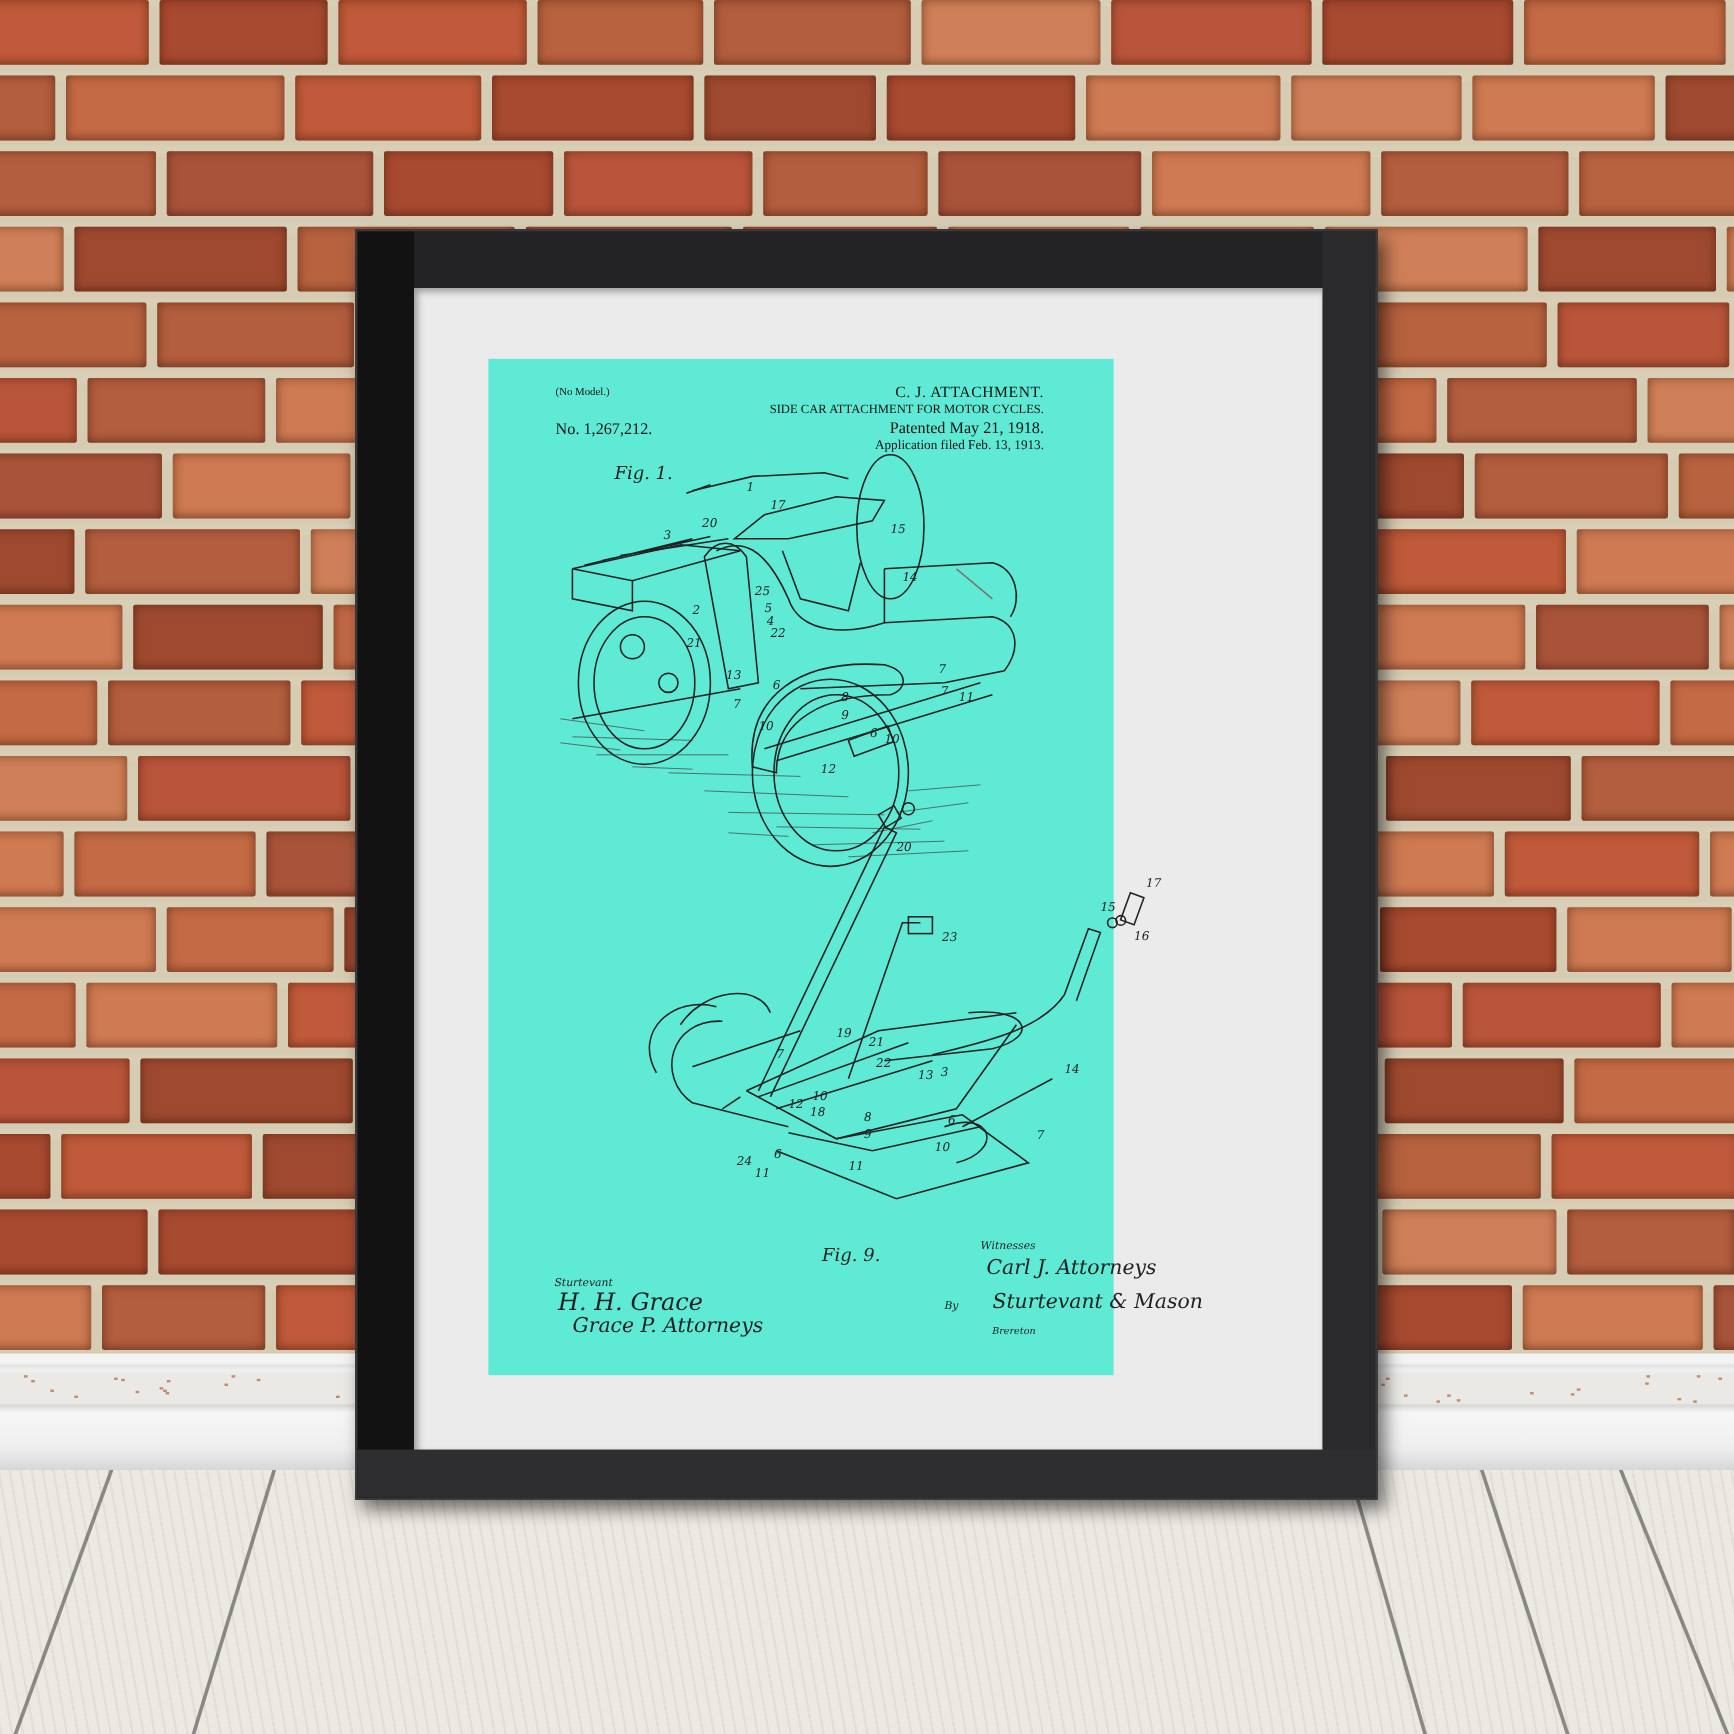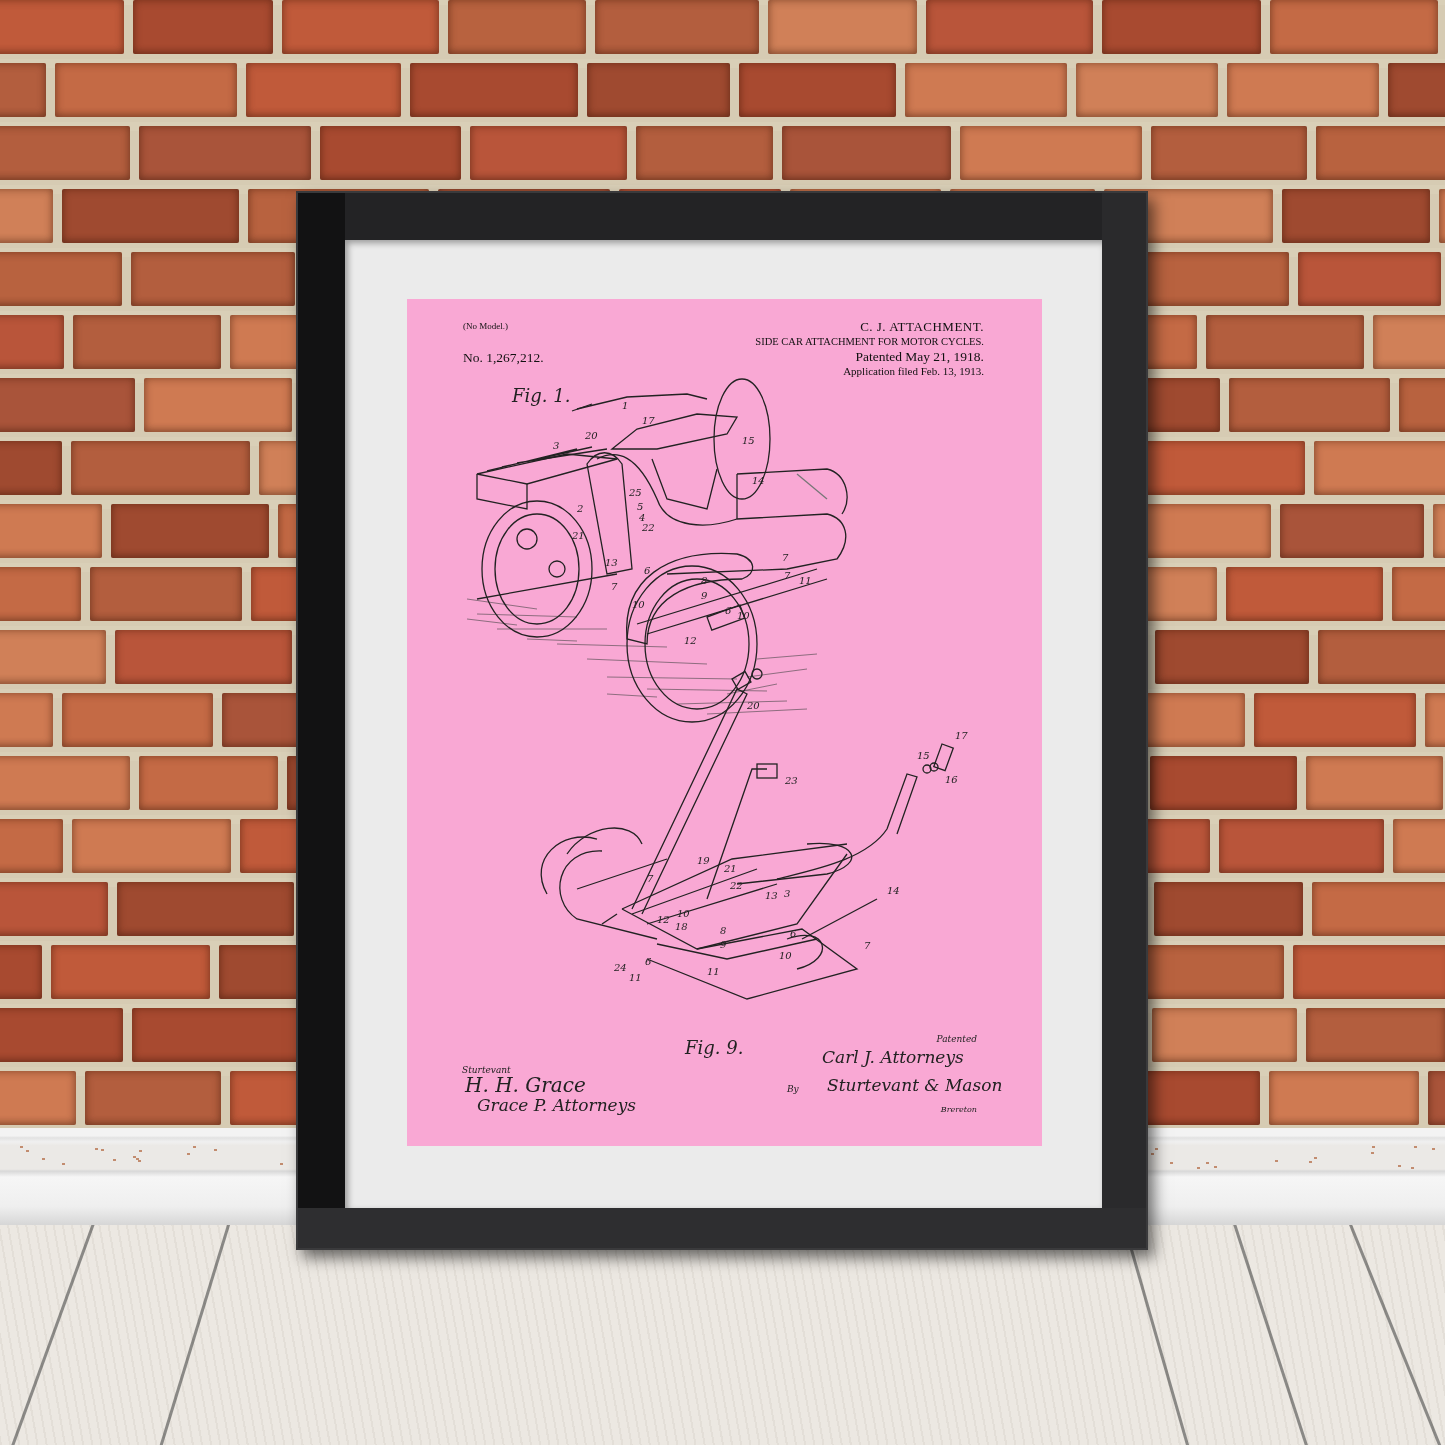--- a/index.html
+++ b/index.html
@@ -30,32 +30,32 @@
 
   
   .frame { position:absolute; left:296px; top:191px; width:852px; height:1059px;
     background:#1e1e1f; box-shadow: 6px 8px 14px rgba(0,0,0,0.55); border:2px solid #3a3a3c; box-sizing:border-box; }
   .frame-bevel-top { position:absolute; left:0; top:0; right:0; height:47px; background:#232325; }
   .frame-bevel-left { position:absolute; left:0; top:0; bottom:0; width:47px; background:#121213; }
   .frame-bevel-right { position:absolute; right:0; top:0; bottom:0; width:44px; background:#2a2a2c; }
   .frame-bevel-bottom { position:absolute; left:0; right:0; bottom:0; height:40px; background:#2e2e30; }
   .mat { position:absolute; left:47px; top:47px; width:757px; height:968px;
     background:#ebebeb; box-shadow: inset 3px 3px 6px rgba(0,0,0,0.35); }
-  .print { position:absolute; left:62px; top:59px; width:635px; height:847px; background:#f9a8d4; }
+  .print { position:absolute; left:62px; top:59px; width:521px; height:847px; background:#5eead4; }
 
   
   .hdr { position:absolute; color:#111; white-space:nowrap; }
   .no-model { left:56px; top:22px; font-size:9px; }
   .inventor-name { right:58px; top:20px; font-size:13px; letter-spacing:0.5px; }
   .title { right:58px; top:37px; font-size:10.5px; }
   .patent-no { left:56px; top:51px; font-size:13.5px; }
   .patented { right:58px; top:50px; font-size:13.5px; }
   .filed { right:58px; top:66px; font-size:11px; }
 
-  .fig-label { position:absolute; font-family:"DejaVu Serif", serif; font-style:italic; font-size:18px; color:#222; }
+  .fig-label { position:absolute; font-family:"DejaVu Serif", serif; font-style:italic; font-size:15px; color:#222; }
   .fig1 { left:105px; top:86px; }
   .fig2 { left:278px; top:738px; }
 
   .sig { position:absolute; font-family:"DejaVu Serif", serif; font-style:italic; color:#222; white-space:nowrap; }
   .lbl-inventor { right:65px; top:735px; font-size:9px; }
   .sig-inventor { left:415px; top:748px; font-size:17px; }
   .lbl-by { left:380px; top:785px; font-size:9px; }
   .sig-attorney { left:420px; top:776px; font-size:17px; }
   .lbl-attorney { right:65px; top:806px; font-size:8px; }
   .lbl-witnesses { left:55px; top:766px; font-size:9px; }
@@ -515,21 +515,21 @@
             <text x="207" y="672">24</text>
           <text x="222" y="682">11</text>
             <text x="372" y="660">10</text>
             <text x="457" y="650">7</text>
         </g>
       </svg>
 
       <div class="fig-label fig1">Fig. 1.</div>
       <div class="fig-label fig2">Fig. 9.</div>
 
-      <div class="sig lbl-inventor">Patented</div>
+      <div class="sig lbl-inventor">Witnesses</div>
       <div class="sig sig-inventor">Carl J. Attorneys</div>
       <div class="sig lbl-by">By</div>
       <div class="sig sig-attorney">Sturtevant &amp; Mason</div>
       <div class="sig lbl-attorney">Brereton</div>
       <div class="sig lbl-witnesses">Sturtevant</div>
       <div class="sig sig-w1">H. H. Grace</div>
       <div class="sig sig-w2">Grace P. Attorneys</div>
     </div>
   </div>
 </div>

